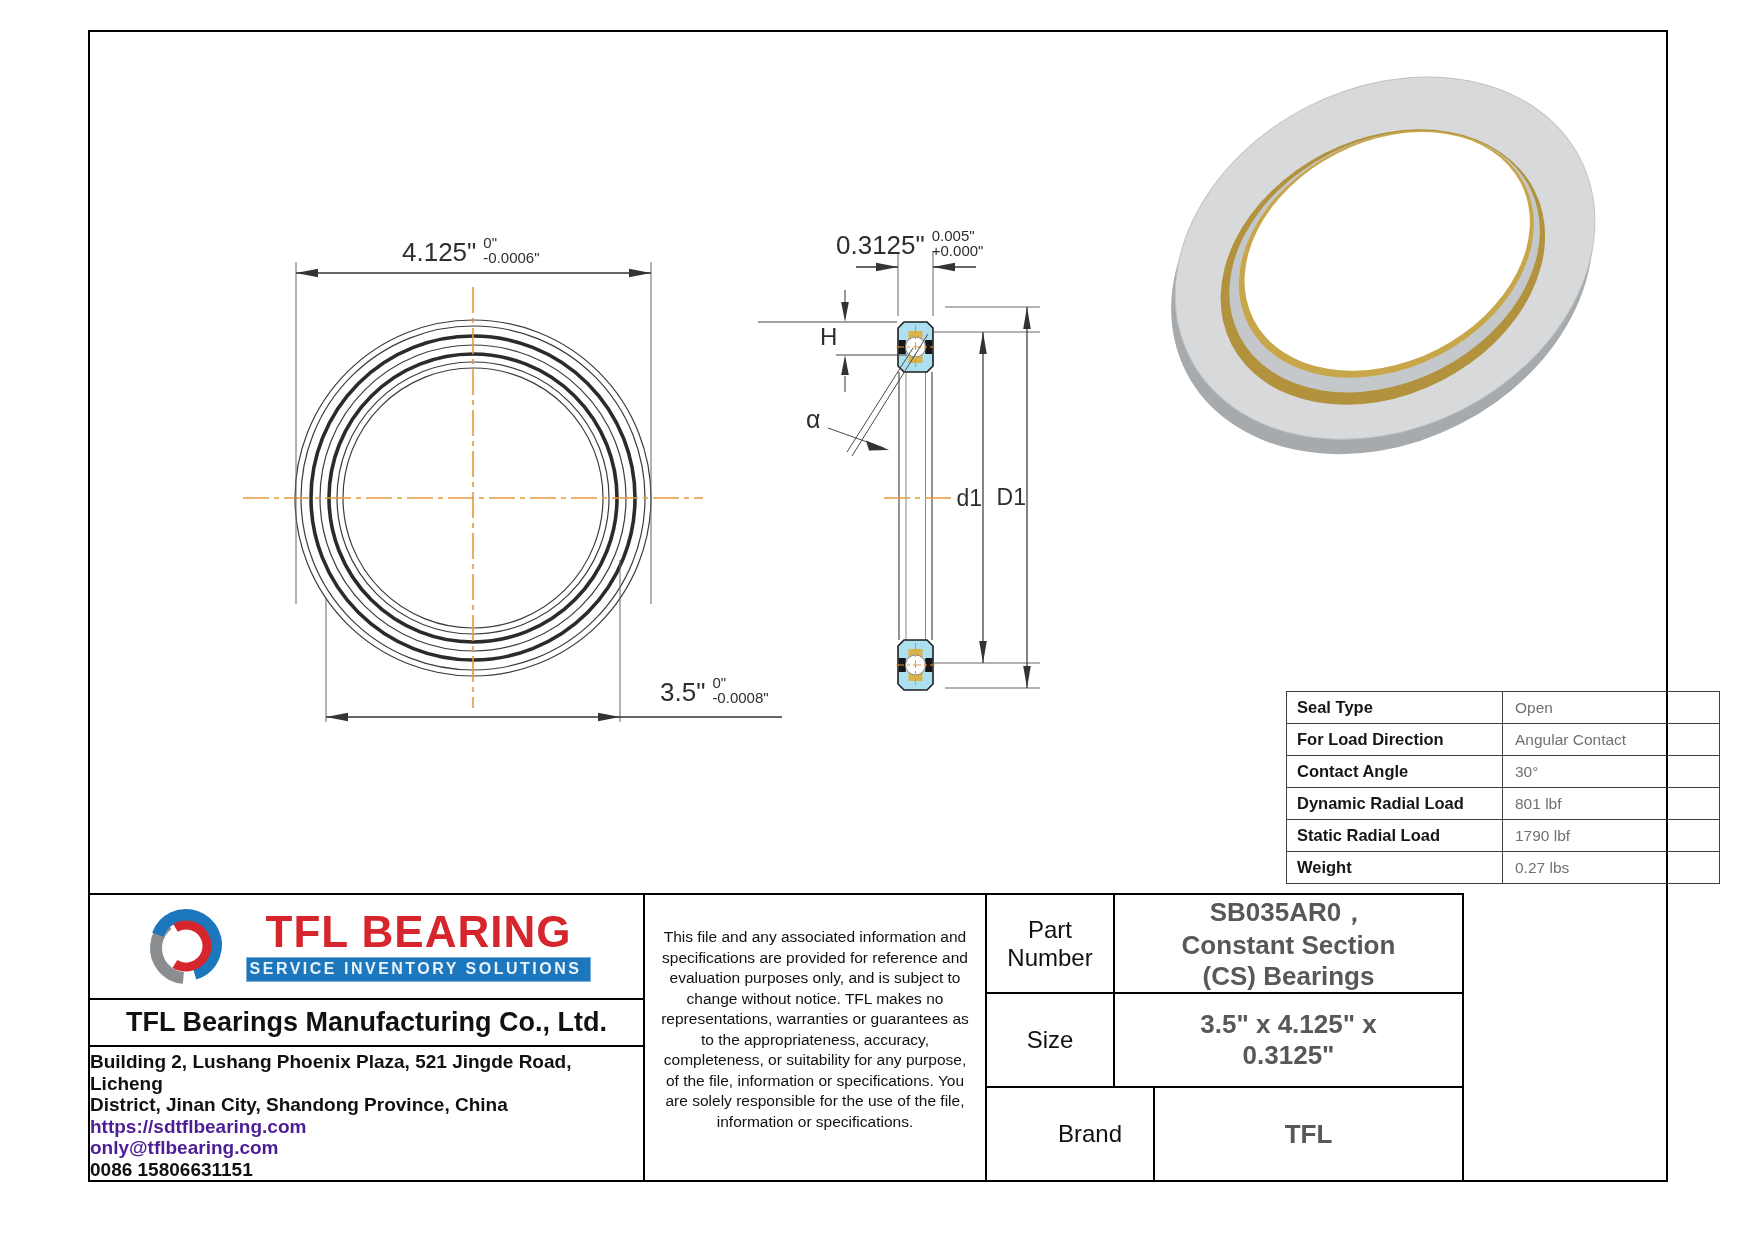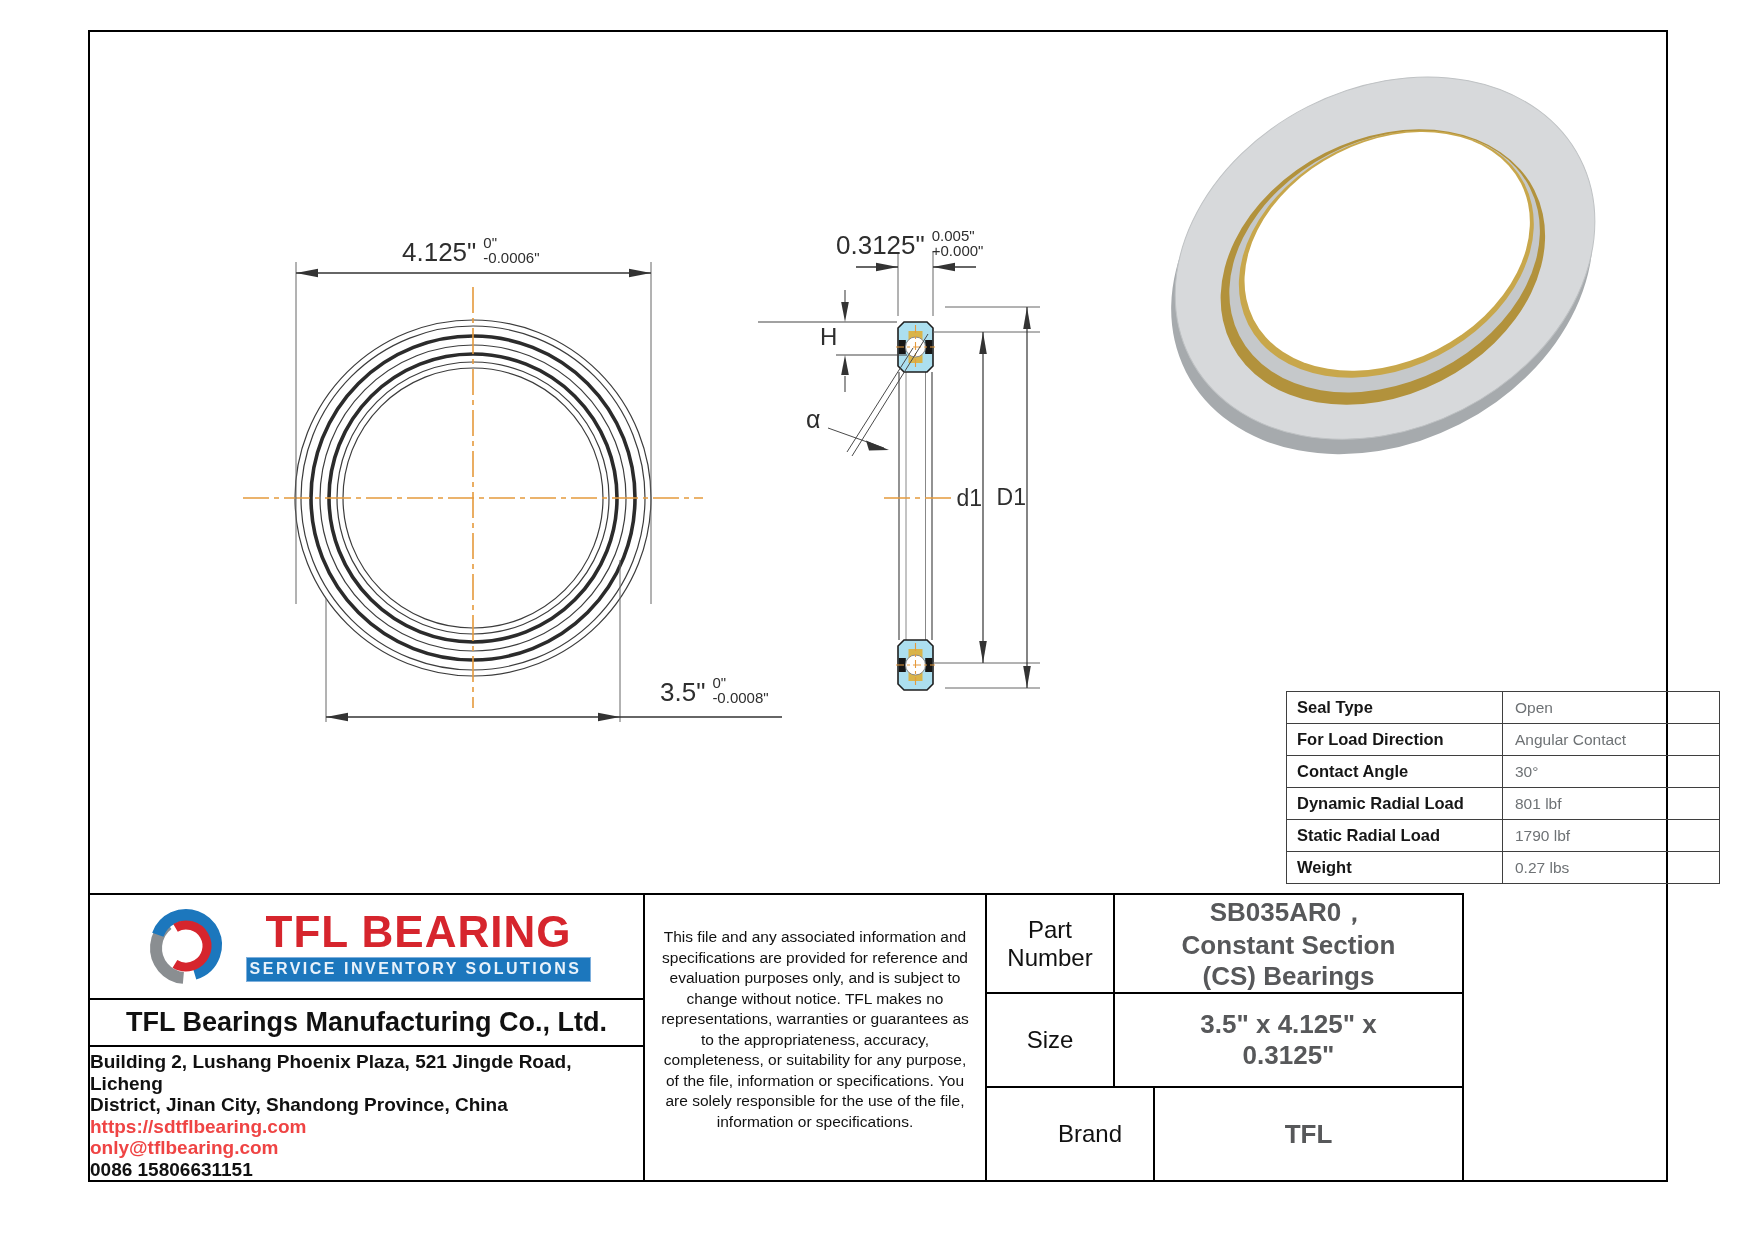--- a/index.html
+++ b/index.html
@@ -25,21 +25,21 @@
       border:2px solid #000;display:flex;background:#fff;}
   .tb-left{width:555px;border-right:2px solid #000;box-sizing:border-box;display:flex;flex-direction:column;}
   .logo-cell{height:114px;border-bottom:2px solid #000;box-sizing:border-box;display:flex;align-items:center;justify-content:center;gap:16px;}
   .logo-text{display:flex;flex-direction:column;align-items:center;}
   .logo-brand{color:#D6252D;font-weight:800;font-size:44px;line-height:44px;letter-spacing:1px;}
   .logo-tagline{margin-top:3px;background:#1C77BD;color:#e8f2fb;font-size:16px;letter-spacing:2.5px;
                 font-weight:600;padding:2px 9px 3px 3px;border:1px solid #7fb0dd;white-space:nowrap;}
   .company-cell{height:51px;border-bottom:2px solid #000;box-sizing:border-box;display:flex;align-items:center;justify-content:center;
                 font-size:27px;font-weight:700;}
   .addr-cell{flex:1;text-align:left;font-weight:700;font-size:19px;line-height:21.5px;padding-top:4px;}
-  .addr-cell .link{color:#ef4444;text-decoration:none;display:block;}
+  .addr-cell .link{color:#4c1d95;text-decoration:none;display:block;}
   .tb-mid{width:342px;border-right:2px solid #000;box-sizing:border-box;text-align:center;
           font-size:15.5px;line-height:20.5px;font-weight:500;padding:32px 12px 12px 12px;}
   .tb-right{flex:1;display:flex;flex-direction:column;}
   .tb-row{display:flex;flex:1;border-bottom:2px solid #000;box-sizing:border-box;}
   .tb-row:last-child{border-bottom:none;margin-left:40px;}
   .tb-k{width:128px;border-right:2px solid #000;box-sizing:border-box;display:flex;align-items:center;justify-content:center;
         font-size:24px;font-weight:500;text-align:center;}
   .tb-v{flex:1;display:flex;align-items:center;justify-content:center;text-align:center;
         font-size:26px;font-weight:700;color:#57585a;padding:0 55px;}
 </style>

